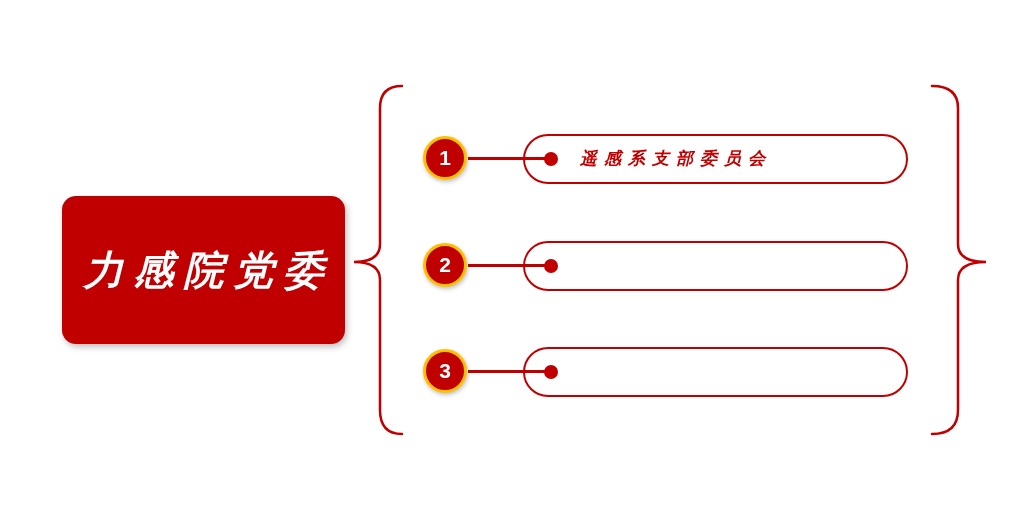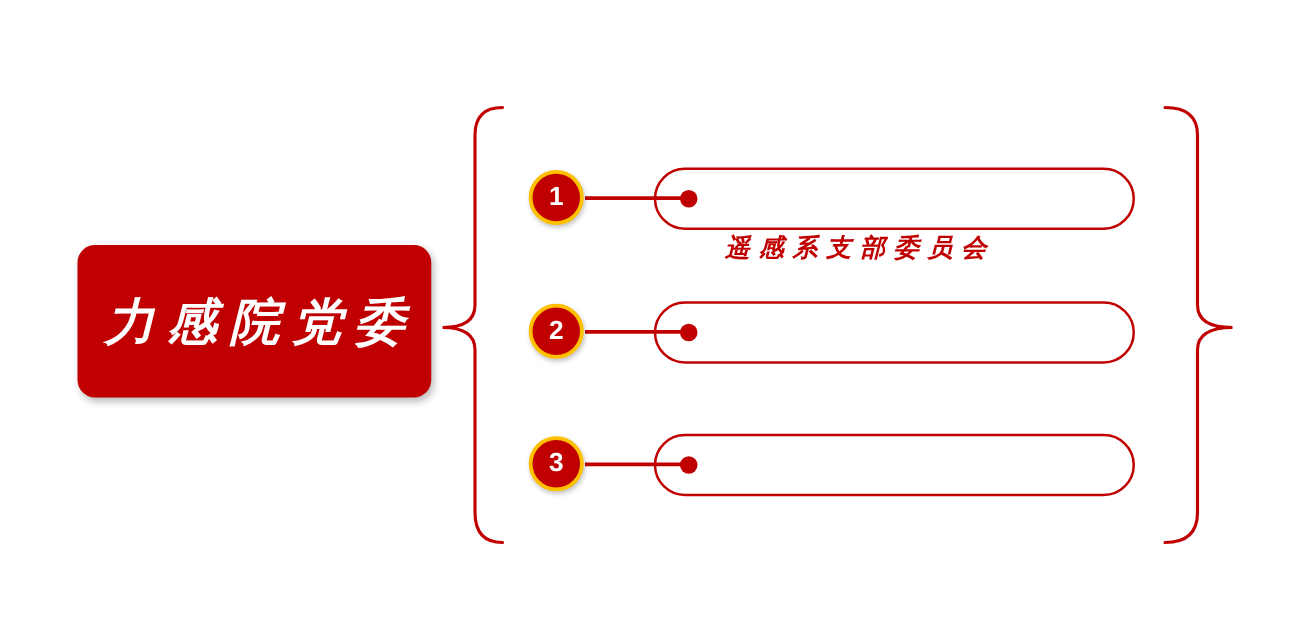--- a/index.html
+++ b/index.html
@@ -22,21 +22,21 @@
     width: 1032px;
     height: 510px;
     pointer-events: none;
   }
   
   .root-box {
     position: absolute;
     left: 62px;
     top: 196px;
     width: 283px;
-    height: 122px;
+    height: 148px;
     background: #C00000;
     border-radius: 14px;
     box-shadow: 2px 3px 6px rgba(0,0,0,0.25);
     display: flex;
     align-items: center;
     justify-content: center;
   }
   .root-title {
     color: #ffffff;
     font-size: 40px;
@@ -102,26 +102,25 @@
     border-radius: 50%;
     background: #C00000;
   }
   .pill-label {
     position: absolute;
     left: 157px;
     top: 0;
     height: 50px;
     line-height: 50px;
     color: #C00000;
-    font-size: 20px;
+    font-size: 17px;
     font-weight: bold;
     font-style: italic;
     letter-spacing: 7px;
     white-space: nowrap;
-    margin-top: 40px;
   }
 </style>
 </head>
 <body>
 
 <div class="canvas">
 
   <svg class="brace-layer" viewBox="0 0 1032 510" xmlns="http://www.w3.org/2000/svg">
     <path d="M 402 86 Q 380 86 380 108 L 380 244 Q 380 262 354 262 Q 380 262 380 280 L 380 410 Q 380 434 402 434" fill="none" stroke-width="2.5" stroke-linecap="round" stroke="#C00000"></path>
     <path d="M 932 86 Q 958 86 958 108 L 958 244 Q 958 262 986 262 Q 958 262 958 280 L 958 410 Q 958 434 932 434" fill="none" stroke-width="2.5" stroke-linecap="round" stroke="#C00000"></path>

